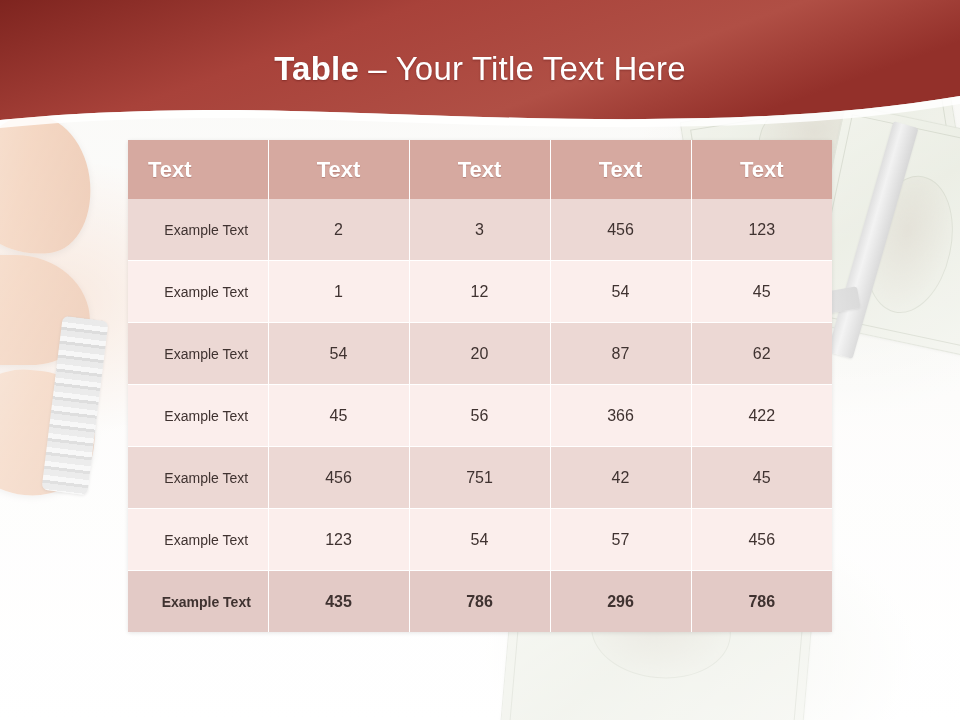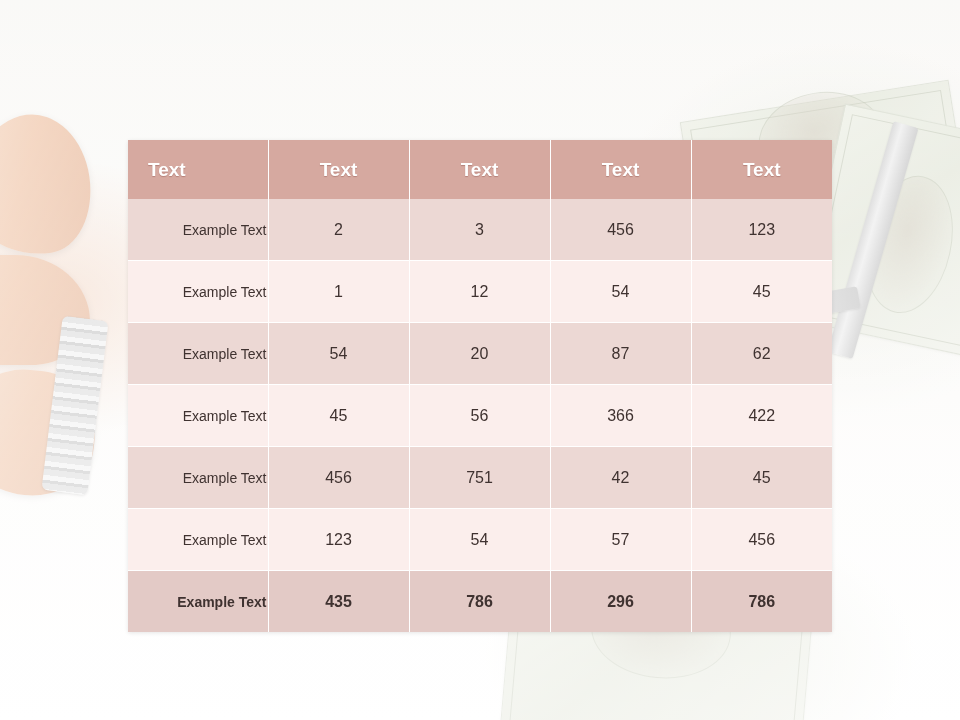--- a/index.html
+++ b/index.html
@@ -136,40 +136,40 @@
     width: 704px;
     border-collapse: collapse;
     table-layout: fixed;
   }
   col.c0 { width: 140px; }
   col.c1, col.c2, col.c3, col.c4 { width: 141px; }
   thead th {
     height: 57px;
     background: #d6a9a0;
     color: #ffffff;
-    font-size: 19px;
+    font-size: 22px;
     font-weight: bold;
     text-align: center;
     border-right: 1px solid #ffffff;
     text-shadow: 0 1px 1px rgba(120,60,55,0.35);
   }
   thead th:first-child { text-align: left; padding-left: 20px; }
   thead th:last-child { border-right: none; }
 
   tbody td {
     height: 59px;
     font-size: 16px;
     color: #3f3230;
     text-align: center;
     border-right: 1px solid #ffffff;
     border-bottom: 1px solid #ffffff;
   }
   tbody td:last-child { border-right: none; }
   tbody td.label {
-    text-align: right;
+    text-align: center;
     padding-left: 18px;
     font-size: 14px;
   }
   tbody tr.odd td  { background: #ecd8d4; }
   tbody tr.even td { background: #fbeeec; }
   tbody tr.total td {
     background: #e3cac6;
     font-weight: bold;
     border-bottom: none;
   }
@@ -199,20 +199,37 @@
     </div>
     <div class="pen" id="pen1"></div>
     <div class="pen" id="pen2"></div>
     <div class="hand" id="hand-top"></div>
     <div class="hand" id="hand-arm"></div>
     <div class="hand" id="hand-low"></div>
     <div class="watch"></div>
     <div class="white-veil"></div>
   </div>
 
+  <div class="banner-wrap">
+    <svg width="960" height="135" viewBox="0 0 960 135" xmlns="http://www.w3.org/2000/svg">
+      <defs>
+        <linearGradient id="bgrad" x1="0" y1="0" x2="1" y2="0.35">
+          <stop offset="0%" stop-color="#7e241f"></stop>
+          <stop offset="40%" stop-color="#a8423a"></stop>
+          <stop offset="75%" stop-color="#b04f45"></stop>
+          <stop offset="100%" stop-color="#93302a"></stop>
+        </linearGradient>
+      </defs>
+      <path d="M0,0 L960,0 L960,96 C770,128 560,120 330,112 C190,107 80,112 0,120 Z" fill="url(#bgrad)"></path>
+      <path d="M0,120 C80,112 190,107 330,112 C560,120 770,128 960,96 L960,104 C770,136 560,128 330,120 C190,115 80,120 0,128 Z" fill="#ffffff" opacity="0.85"></path>
+    </svg>
+    <div class="slide-title">
+      <span class="bold">Table</span><span class="light"> – </span><span class="light">Your Title Text Here</span>
+    </div>
+  </div>
 
   <div class="table-shell">
     <table>
       <colgroup>
         <col class="c0">
           <col class="c1">
           <col class="c2">
           <col class="c3">
           <col class="c4">
       </colgroup>

